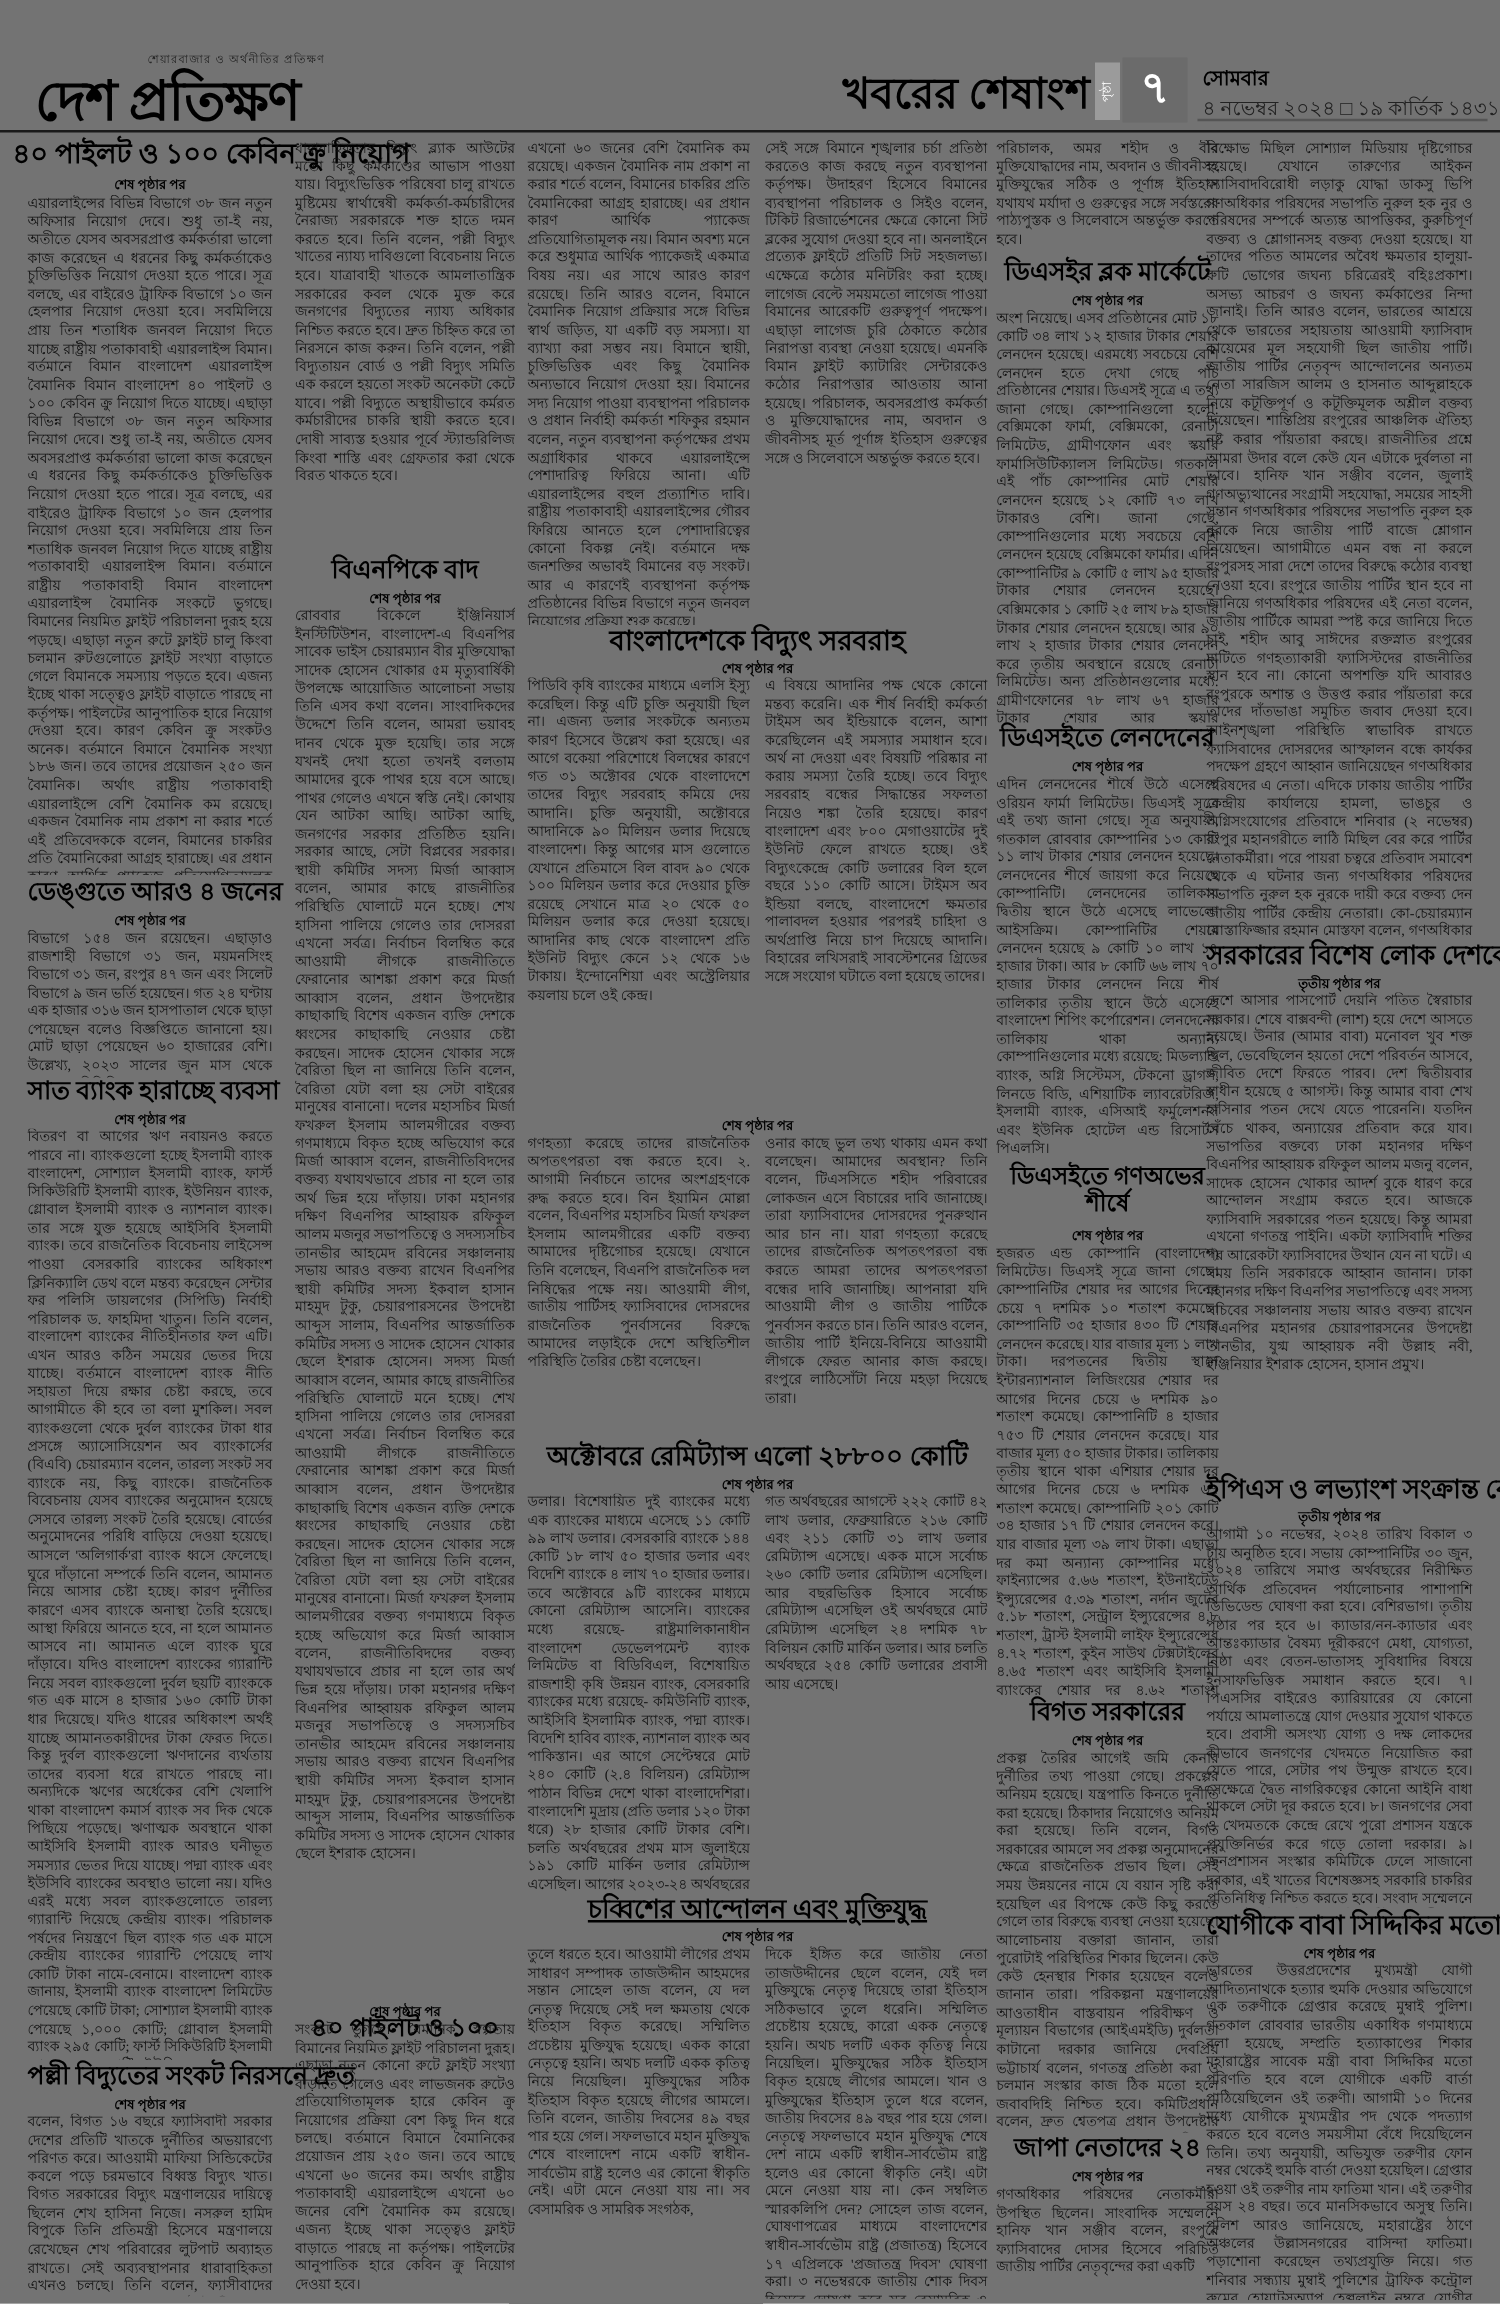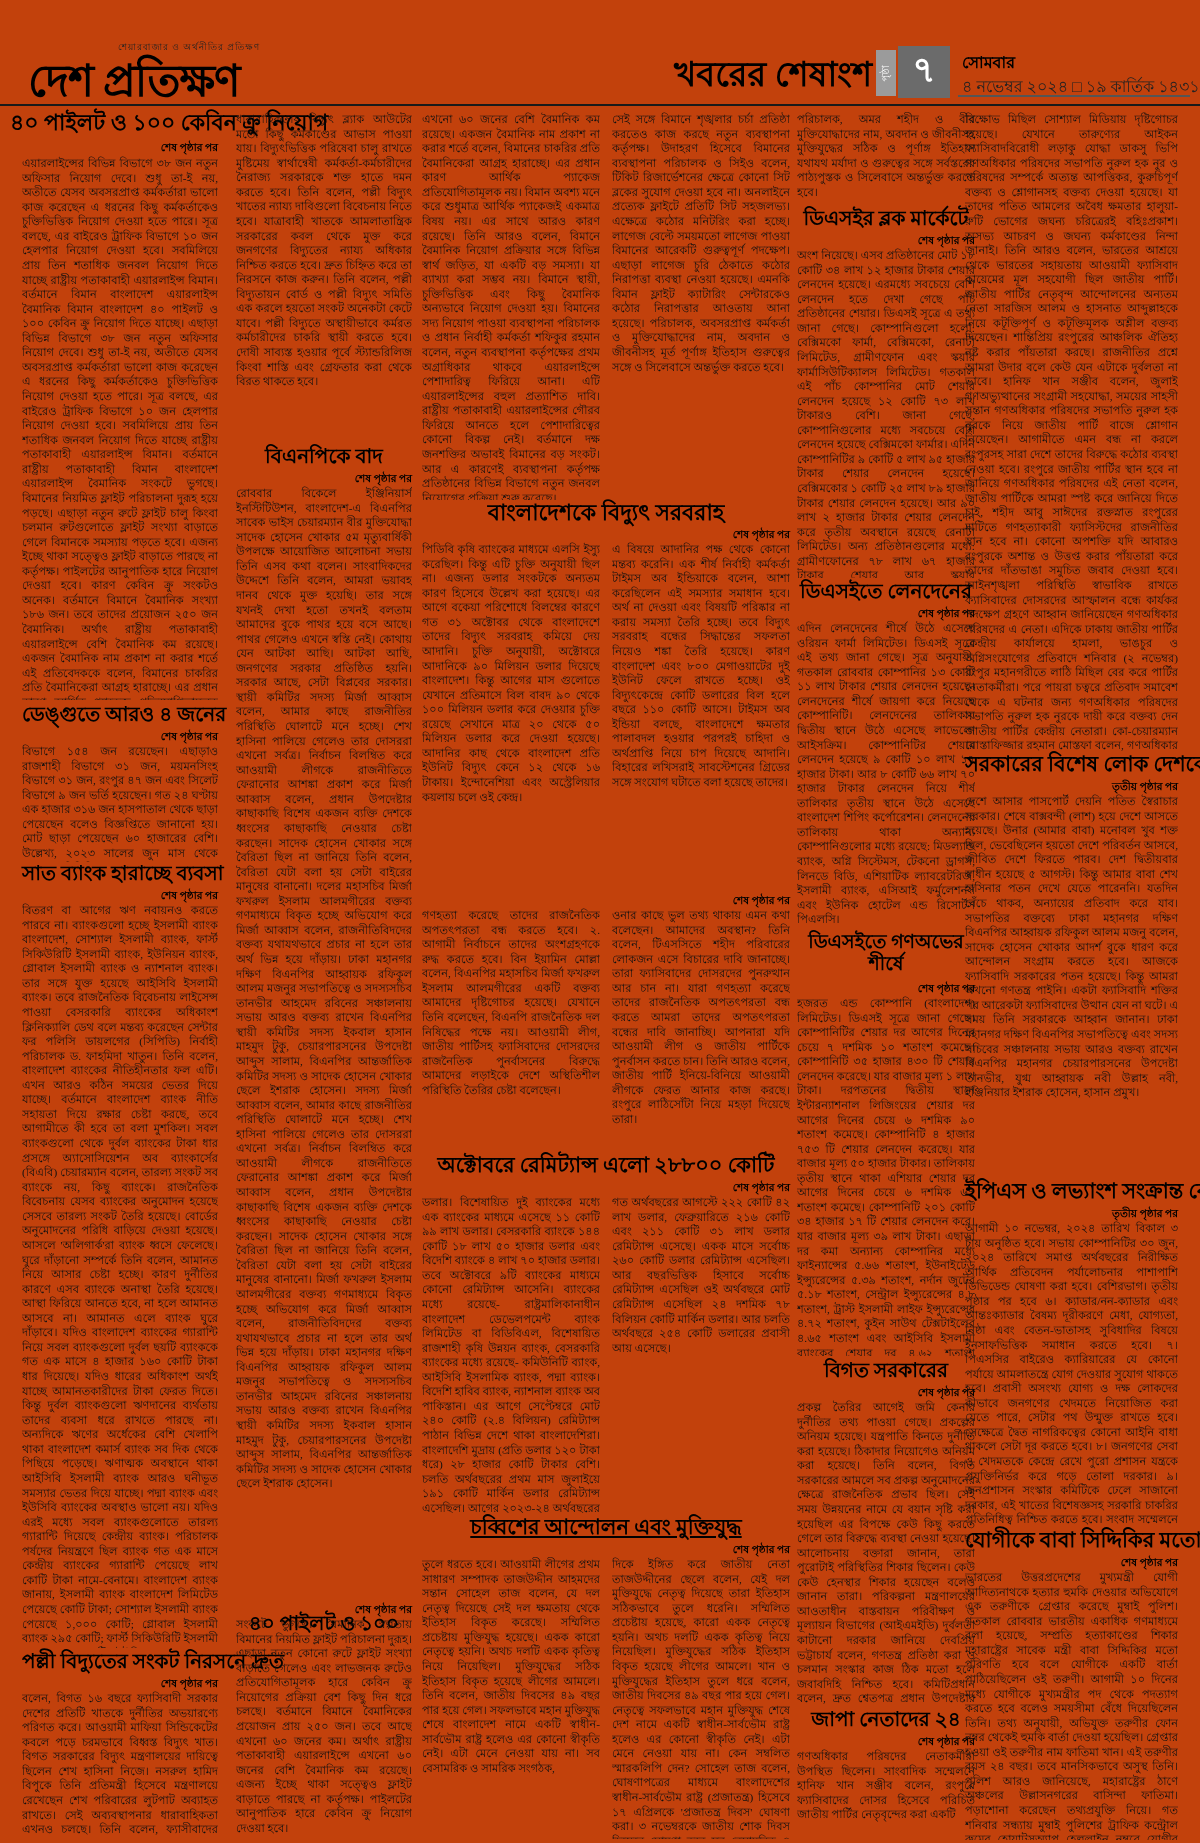--- a/index.html
+++ b/index.html
@@ -1,37 +1,37 @@
 <!DOCTYPE html>
 <html><head>
 <meta charset="utf-8">
 <style>
   html,body{margin:0;padding:0;background:#e8e8e8;}
-  .page{position:relative;width:1200px;height:1843px;background:#c2410c;margin:0 auto;overflow:hidden;
+  .page{position:relative;width:1200px;height:1843px;background:#737373;margin:0 auto;overflow:hidden;
         font-family:"Liberation Serif","DejaVu Serif",serif;color:#111;}
   
   .tagline{position:absolute;left:118px;top:40px;font-size:9px;color:#222;letter-spacing:1px;}
   .logo{position:absolute;left:28px;top:48px;font-size:44px;font-weight:bold;color:#000;
         font-family:"Liberation Serif",serif;letter-spacing:-1px;}
   .section-title{position:absolute;left:600px;top:48px;width:272px;text-align:right;
         font-size:34px;font-weight:bold;color:#000;}
   .page-tab{position:absolute;left:876px;top:50px;width:20px;height:46px;background:#9b9b9b;
         display:flex;align-items:center;justify-content:center;}
   .page-tab span{transform:rotate(-90deg);color:#fff;font-size:10px;white-space:nowrap;}
   .page-num{position:absolute;left:898px;top:46px;width:52px;height:52px;background:#6b6b6b;
         color:#fff;font-size:36px;font-weight:bold;display:flex;align-items:center;justify-content:center;}
   .day{position:absolute;left:962px;top:50px;font-size:16px;font-weight:bold;color:#000;}
   .date{position:absolute;left:962px;top:74px;font-size:16px;color:#222;}
   .rule-date{position:absolute;left:958px;top:95px;width:232px;height:2px;background:#555;}
   .rule-main{position:absolute;left:0;top:104px;width:1200px;height:2px;background:#1a1a1a;}
   
   .head{position:absolute;font-weight:bold;text-align:center;white-space:nowrap;
         font-size:20px;line-height:1.15;color:#000;overflow:visible;}
   .head.wrap{white-space:normal;}
-  .sub{position:absolute;text-align:right;font-weight:bold;font-size:10.5px;color:#000;}
+  .sub{position:absolute;text-align:center;font-weight:bold;font-size:10.5px;color:#000;}
   .body{position:absolute;overflow:hidden;text-align:justify;font-size:11.3px;line-height:1.29;color:#101010;}
   
   #a1h{left:10px;top:110px;width:220px;font-size:22px;}
   #a1s{left:22px;top:140px;width:196px;}
   #a1b{left:22px;top:156px;width:196px;height:544px;}
   #a2h{left:22px;top:703px;width:196px;}
   #a2s{left:22px;top:729px;width:196px;}
   #a2b{left:22px;top:744px;width:196px;height:118px;}
   #a3h{left:22px;top:862px;width:196px;}
   #a3s{left:22px;top:888px;width:196px;}

